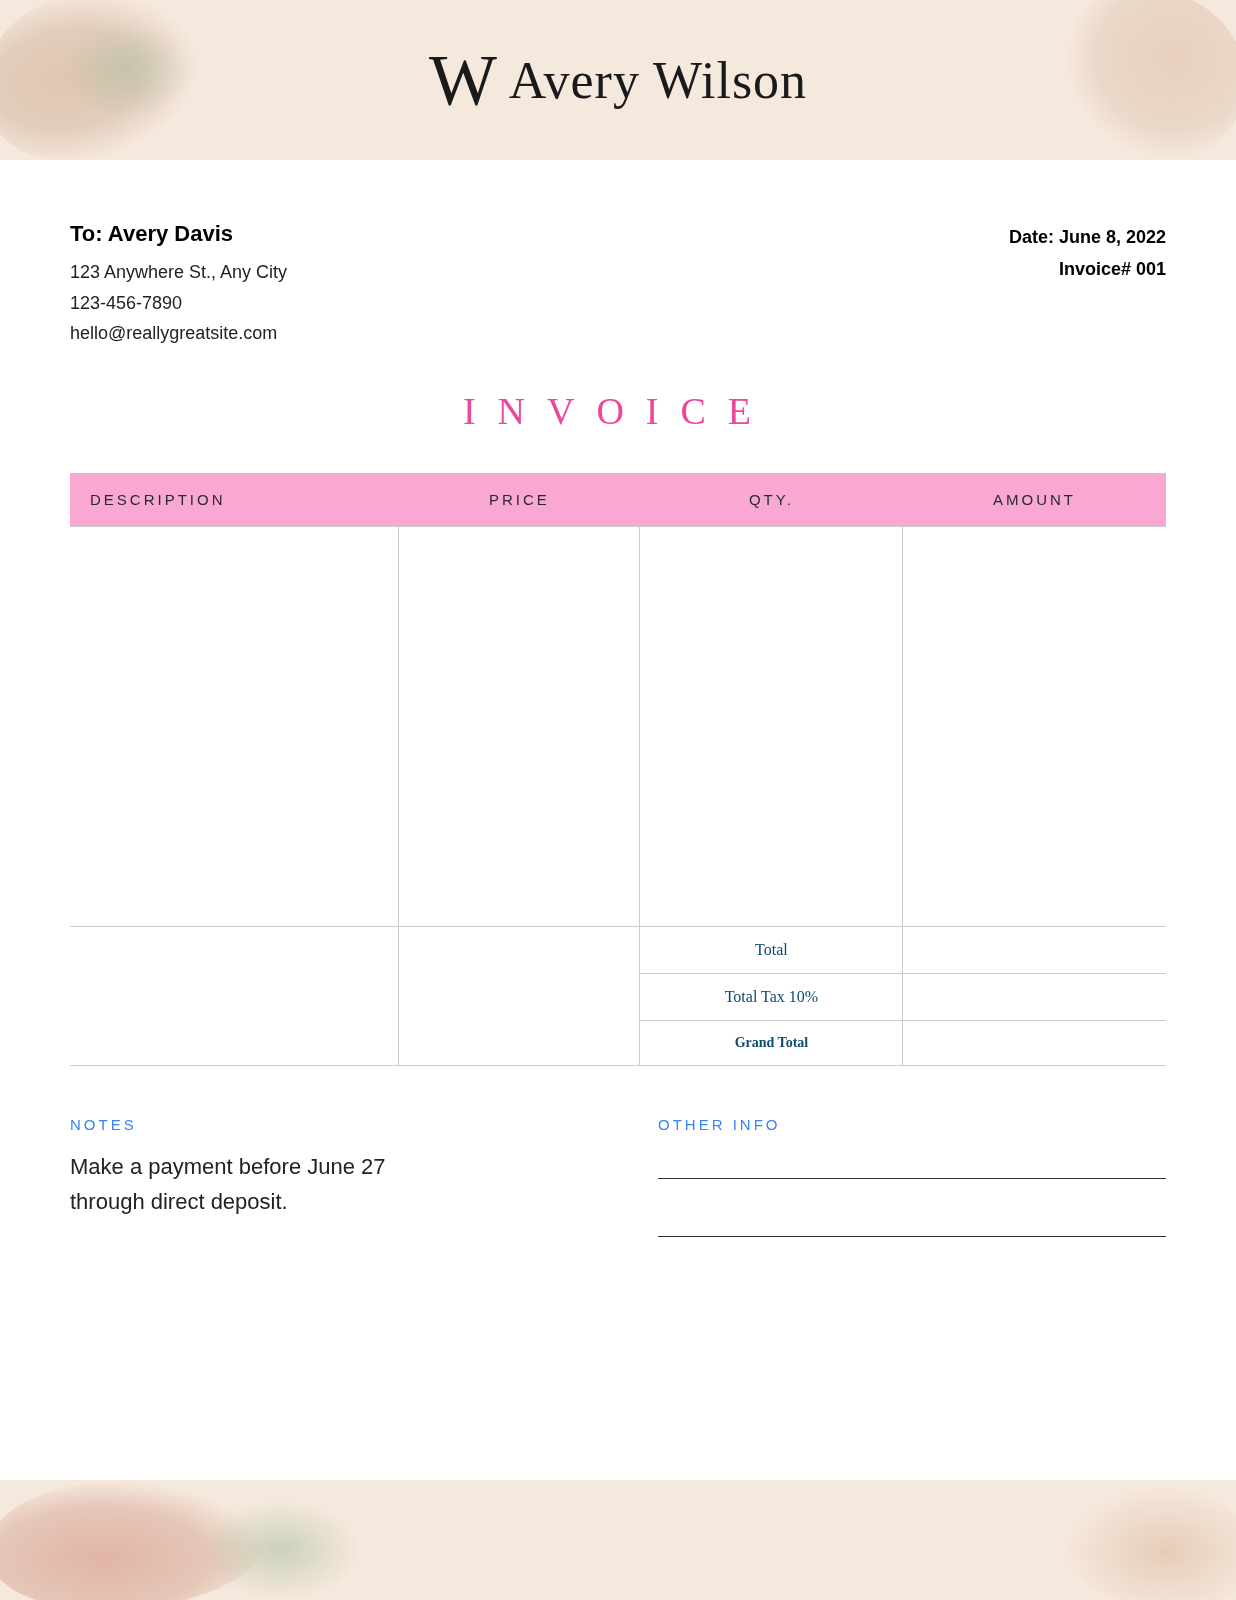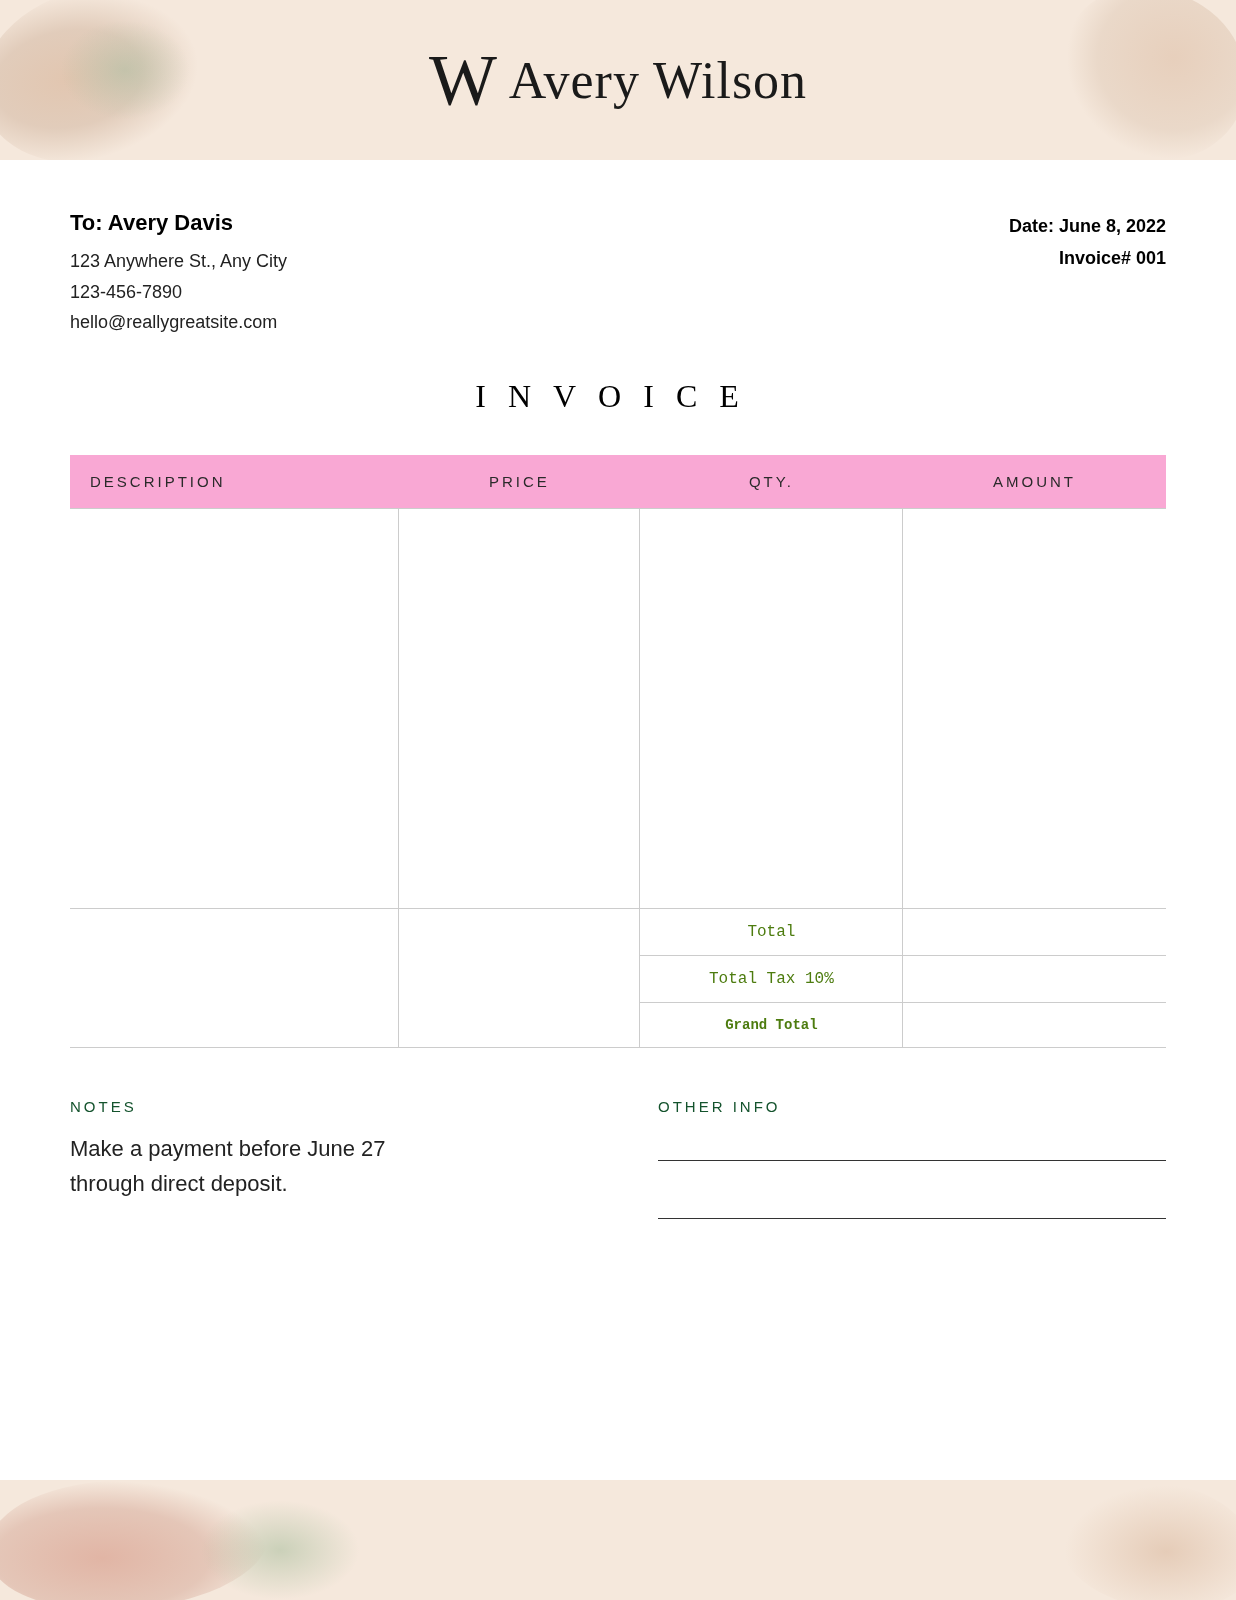--- a/index.html
+++ b/index.html
@@ -76,20 +76,21 @@
       font-size: 52px;
       font-family: Georgia, serif;
       font-weight: 400;
       color: #1a1a1a;
       letter-spacing: 1px;
     }
 
     
     .content {
       padding: 50px 70px 40px 70px;
+      margin-top: 11px;
     }
 
     
     .billing-row {
       display: flex;
       justify-content: space-between;
       align-items: flex-start;
       margin-bottom: 40px;
     }
 
@@ -115,25 +116,25 @@
       line-height: 1.8;
     }
 
     
     .invoice-title-row {
       text-align: center;
       margin: 10px 0 40px 0;
     }
 
     .invoice-title {
-      font-size: 32px;
+      font-size: 38px;
       letter-spacing: 22px;
       font-family: Georgia, serif;
       font-weight: 400;
-      color: #000000;
+      color: #ec4899;
       text-transform: uppercase;
     }
 
     
     .invoice-table {
       width: 100%;
       border-collapse: collapse;
       margin-bottom: 50px;
     }
 
@@ -152,23 +153,23 @@
       text-align: center;
     }
 
     .invoice-table thead th:first-child {
       text-align: left;
     }
 
     .invoice-table td {
       border: 1px solid #ccc;
       padding: 14px 20px;
-      font-family: Liberation Mono, monospace;
+      font-family: Liberation Serif, serif;
       font-size: 16px;
-      color: #4d7c0f;
+      color: #0c4a6e;
       vertical-align: middle;
     }
 
     .invoice-table .desc-col { width: 30%; border-left: none; }
     .invoice-table .price-col { width: 22%; text-align: center; }
     .invoice-table .qty-col { width: 24%; text-align: center; }
     .invoice-table .amount-col { width: 24%; text-align: center; border-right: none; }
 
     
     .total-row td { border-top: 1px solid #ccc; }
@@ -187,21 +188,21 @@
 
     .notes-col, .other-info-col {
       flex: 1;
     }
 
     .section-label {
       font-family: Arial, sans-serif;
       font-size: 15px;
       letter-spacing: 3px;
       text-transform: uppercase;
-      color: #14532d;
+      color: #3b82f6;
       margin-bottom: 16px;
       font-weight: 400;
     }
 
     .notes-text {
       font-family: Arial, sans-serif;
       font-size: 22px;
       color: #222;
       line-height: 1.6;
     }

